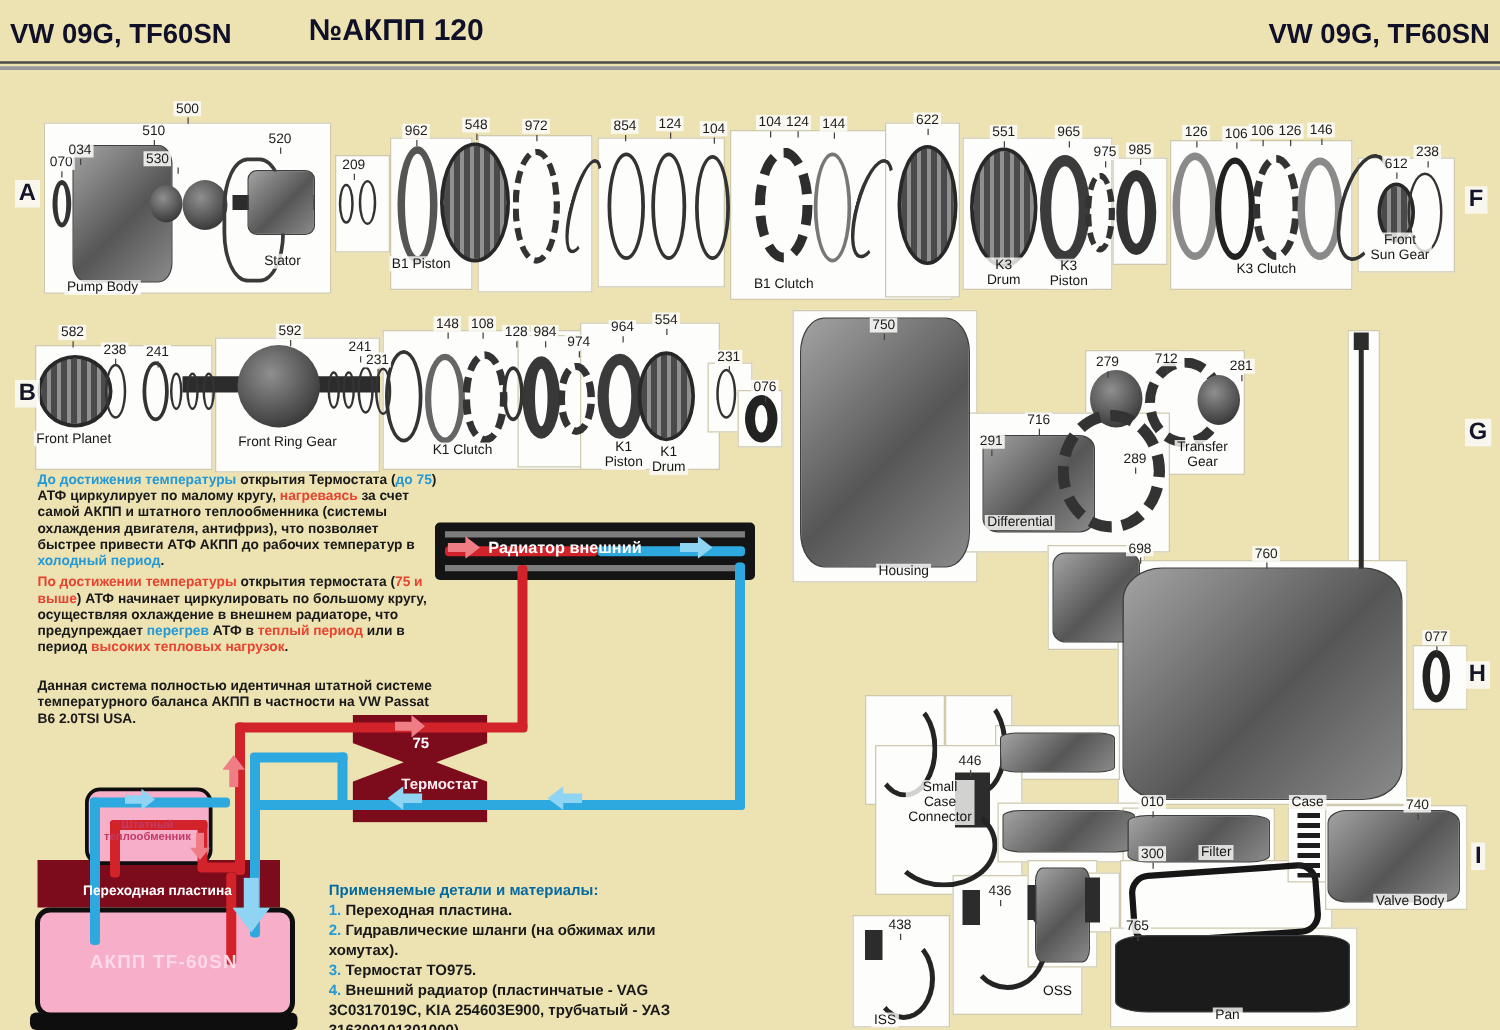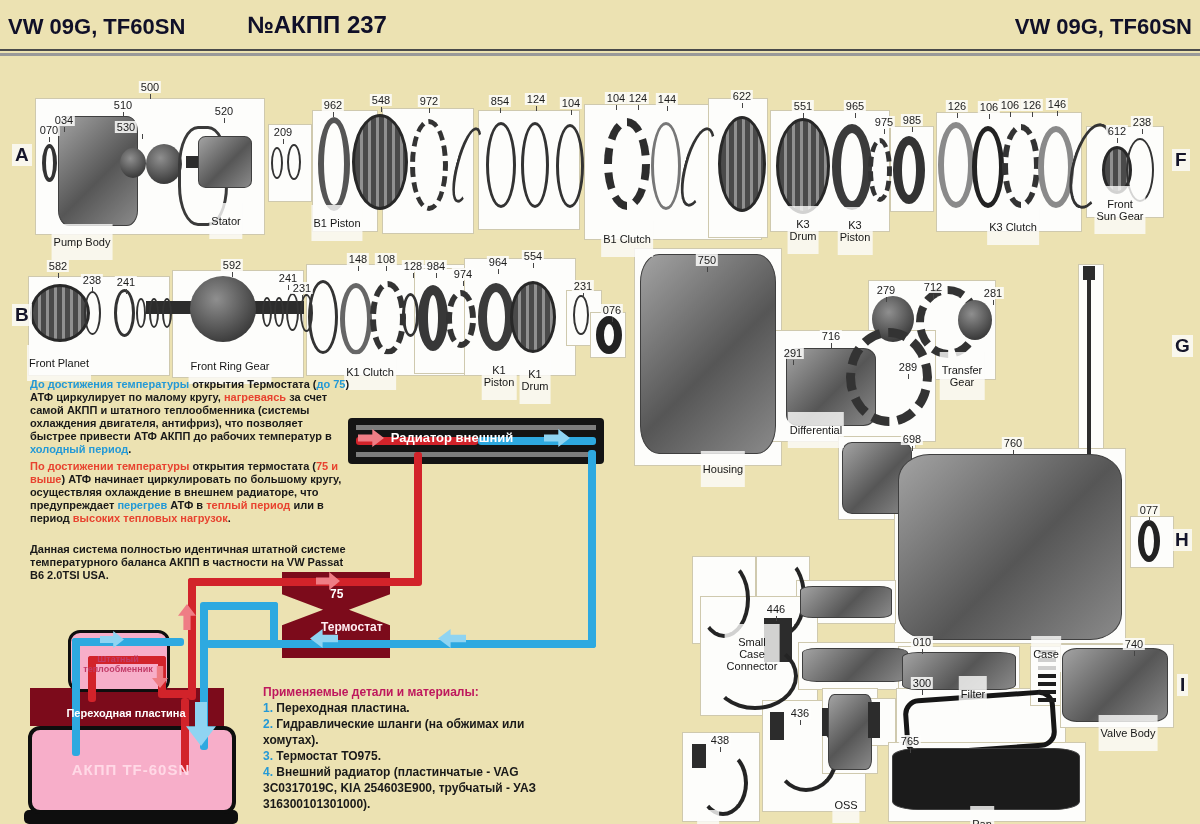--- a/index.html
+++ b/index.html
@@ -36,52 +36,52 @@
   .f-arw{z-index:5;}
   .dir-right{clip-path:polygon(0 30%,55% 30%,55% 0,100% 50%,55% 100%,55% 70%,0 70%);}
   .dir-left{clip-path:polygon(100% 30%,45% 30%,45% 0,0 50%,45% 100%,45% 70%,100% 70%);}
   .dir-up{clip-path:polygon(30% 100%,30% 45%,0 45%,50% 0,100% 45%,70% 45%,70% 100%);}
   .dir-down{clip-path:polygon(30% 0,30% 55%,0 55%,50% 100%,100% 55%,70% 55%,70% 0);}
   
   .pnum{position:absolute;transform:translateX(-50%);font-size:11px;color:#1c1c1c;
         background:rgba(253,253,251,.85);padding:0 2px;line-height:12px;white-space:nowrap;z-index:6;}
   .ptick{position:absolute;width:1px;height:5px;background:#444;z-index:6;}
   .pcap{position:absolute;transform:translateX(-50%);font-size:11px;color:#161616;
-        background:rgba(253,253,251,.8);padding:12px 2px;text-align:center;white-space:pre-line;line-height:12px;z-index:6;}
+        background:rgba(253,253,251,.8);padding:0 2px;text-align:center;white-space:pre-line;line-height:12px;z-index:6;}
   .rowmark{position:absolute;font-size:19px;font-weight:bold;color:#15152a;
            background:rgba(253,253,251,.8);padding:0 3px;z-index:6;}
   
   .note{position:absolute;font-weight:bold;font-size:11px;line-height:13px;z-index:8;}
   #para1{left:30px;top:378px;width:322px;}
   #para2{left:30px;top:460px;width:330px;}
   #para3{left:30px;top:543px;width:320px;}
   .seg-blue{color:#2499d6;}
   .seg-red{color:#e8432f;}
   .seg-black{color:#191919;}
   #materials{position:absolute;left:263px;top:684px;width:318px;font-weight:bold;
              font-size:12px;line-height:16px;z-index:8;}
-  #materials-heading{color:#be185d;}
+  #materials-heading{color:#0369a1;margin-top:20px;}
   .mat-num{color:#2499d6;}
   .mat-text{color:#191919;}
   
   .cool-label{position:absolute;font-weight:bold;z-index:9;white-space:nowrap;}
   #rad-label{left:452px;top:430px;transform:translateX(-50%);color:#fff;font-size:13px;}
   #thermo-temp{left:330px;top:587px;color:#fff;font-size:12px;}
   #thermo-label{left:321px;top:620px;color:#ffeef2;font-size:12px;}
   #exch-label{left:118px;top:654px;transform:translateX(-50%);color:#c23b67;font-size:9px;
               text-align:center;line-height:10px;width:92px;white-space:normal;}
   #plate-label{left:126px;top:707px;transform:translateX(-50%);color:#fff;font-size:11px;}
   #akpp-label{left:131px;top:761px;transform:translateX(-50%);color:#ffd9e6;font-size:15px;letter-spacing:1px;}
 </style>
 </head>
 <body>
 
 <div id="canvas">
   <div class="hdr" id="title-left">VW 09G, TF60SN</div>
-  <div class="hdr" id="title-center">№АКПП 237</div>
+  <div class="hdr" id="title-center">№АКПП 120</div>
   <div class="hdr" id="title-right">VW 09G, TF60SN</div>
 
   <div class="note" id="para1"><span class="seg-blue">До достижения температуры </span><span class="seg-black">открытия Термостата (</span><span class="seg-blue">до 75</span><span class="seg-black">) АТФ циркулирует по малому кругу, </span><span class="seg-red">нагреваясь</span><span class="seg-black"> за счет самой АКПП и штатного теплообменника (системы охлаждения двигателя, антифриз), что позволяет быстрее привести АТФ АКПП до рабочих температур в </span><span class="seg-blue">холодный период</span><span class="seg-black">.</span></div>
   <div class="note" id="para2"><span class="seg-red">По достижении температуры </span><span class="seg-black">открытия термостата (</span><span class="seg-red">75 и выше</span><span class="seg-black">) АТФ начинает циркулировать по большому кругу, осуществляя охлаждение в внешнем радиаторе, что предупреждает </span><span class="seg-blue">перегрев</span><span class="seg-black"> АТФ в </span><span class="seg-red">теплый период</span><span class="seg-black"> или в период </span><span class="seg-red">высоких тепловых нагрузок</span><span class="seg-black">.</span></div>
   <div class="note" id="para3"><span class="seg-black">Данная система полностью идентичная штатной системе температурного баланса АКПП  в частности на VW Passat B6 2.0TSI USA.</span></div>
 
   <div id="materials">
     <div id="materials-heading">Применяемые детали и материалы:</div>
     <div id="materials-items">
         <div class="mat-item"><span class="mat-num">1.</span><span class="mat-text"> Переходная пластина.</span></div>

